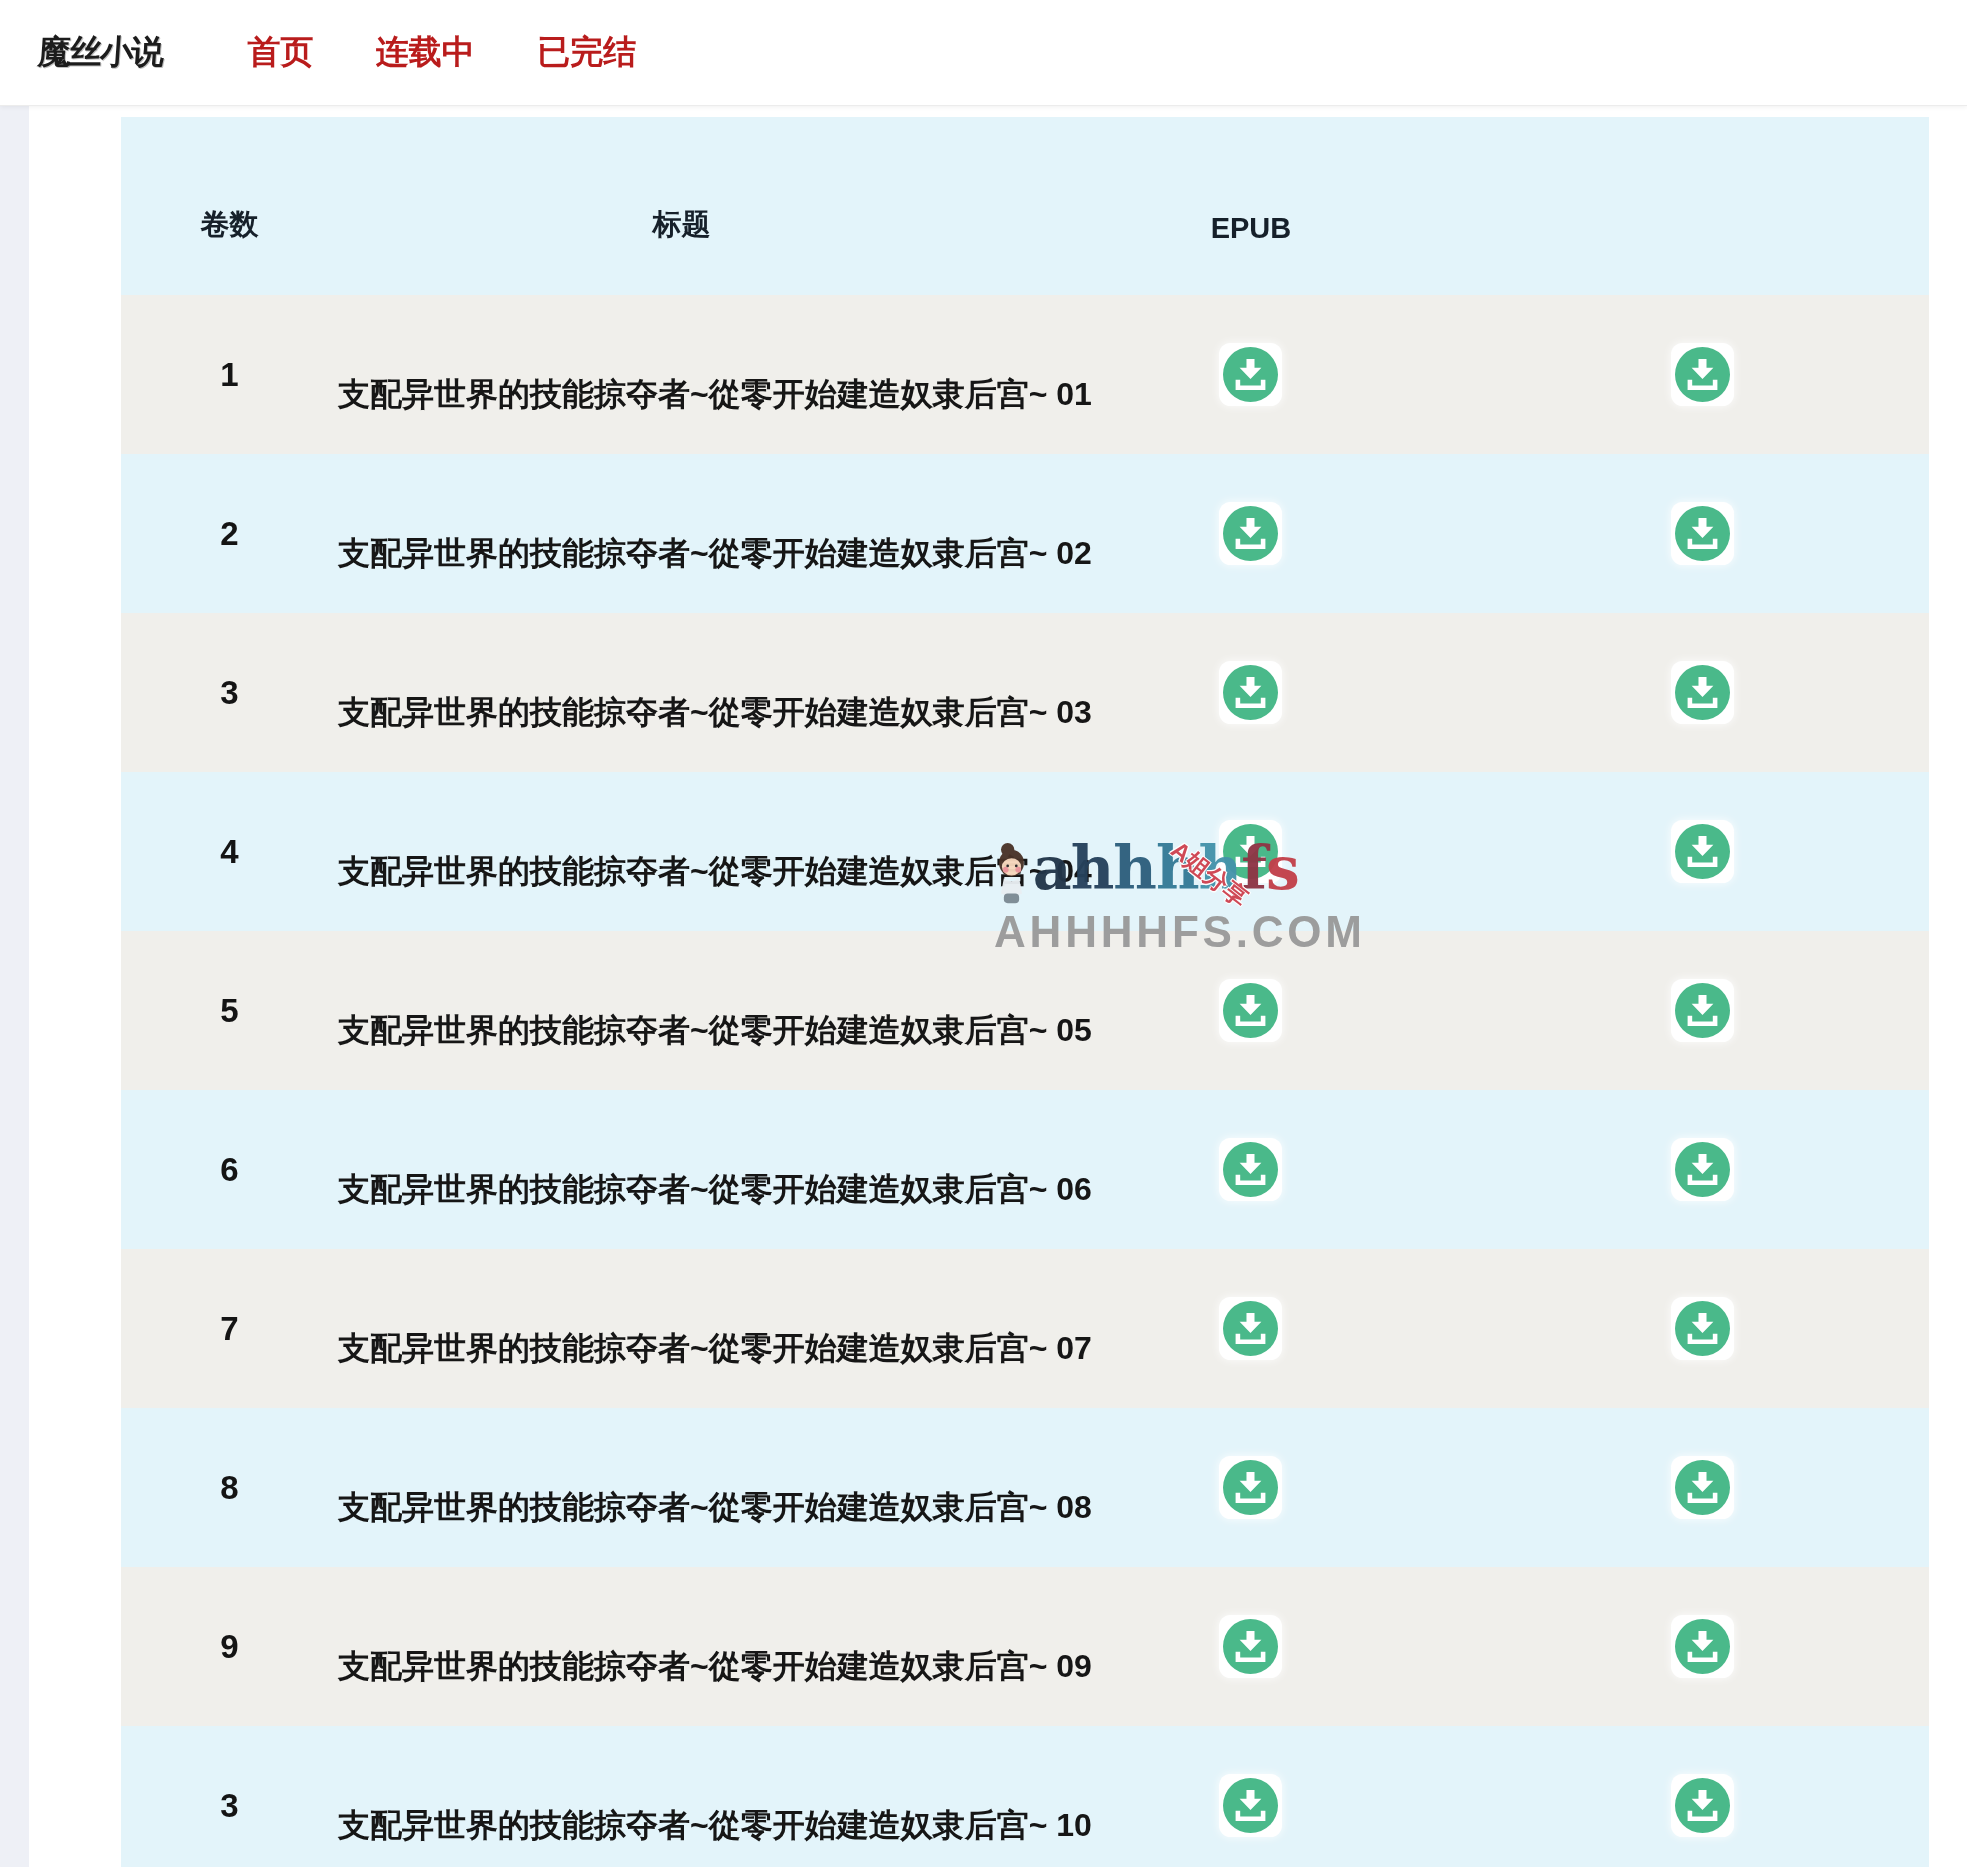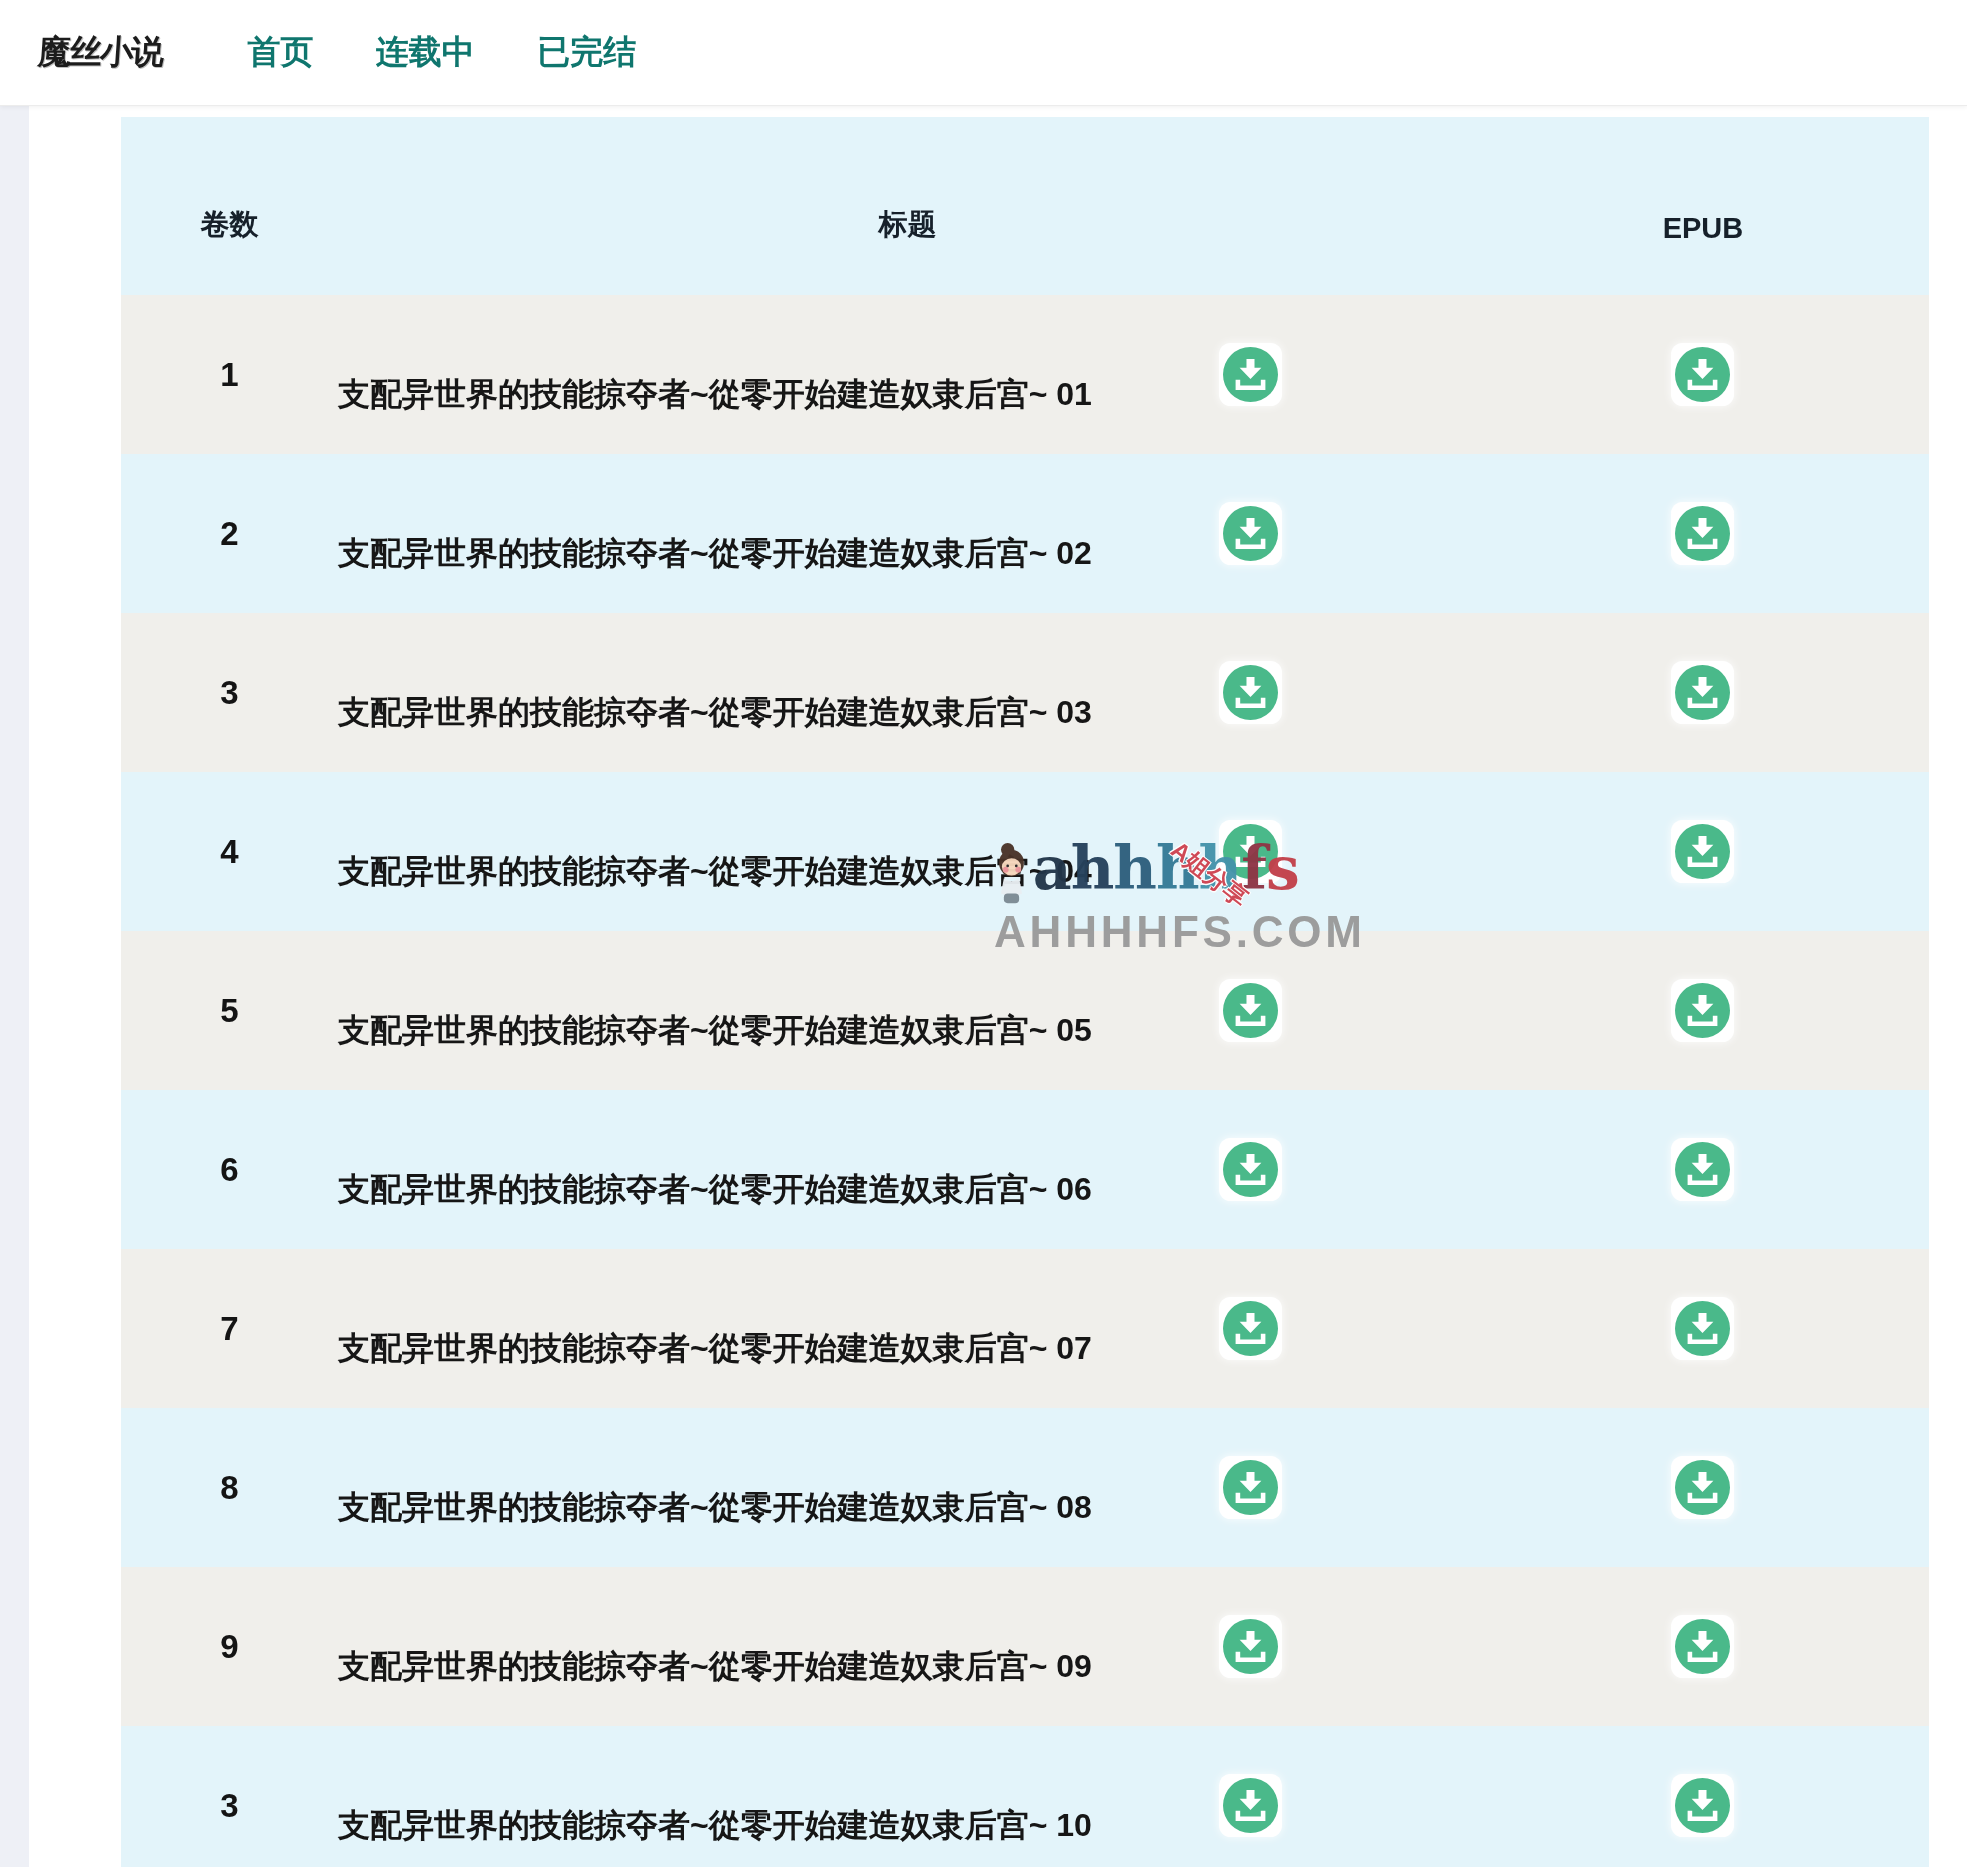--- a/index.html
+++ b/index.html
@@ -5,28 +5,28 @@
   html,body{margin:0;padding:0;width:1967px;height:1868px;background:#ffffff;
     font-family:"Liberation Sans","DejaVu Sans",sans-serif;overflow:hidden;position:relative;}
 
   
   .navbar{position:absolute;left:0;top:0;width:1967px;height:106px;background:#fff;
     display:flex;align-items:center;box-sizing:border-box;padding-left:38px;z-index:20;
     border-bottom:1px solid #ececec;box-shadow:0 1.9px 4.8px rgba(0,0,0,.06);}
   .logo{font-size:33px;font-weight:900;color:#1c1c1c;letter-spacing:-1.9px;
     font-family:"Liberation Serif","DejaVu Serif",serif;transform:skewX(-4deg);
     margin-right:85px;cursor:pointer;text-shadow:1px 1px 0 rgba(0,0,0,.25);}
-  .nav-link{font-size:33px;font-weight:700;color:#0f766e;margin-right:58px;cursor:pointer;text-decoration:none;}
+  .nav-link{font-size:33px;font-weight:700;color:#b91c1c;margin-right:58px;cursor:pointer;text-decoration:none;}
 
   
   .left-strip{position:absolute;left:0;top:106px;width:29px;height:1762px;background:#eef0f6;}
 
   
   .card{position:absolute;left:121px;top:117px;width:1808px;height:1750px;overflow:hidden;z-index:5;}
-  .thead{height:178px;background:var(--row-blue,#e3f4fa);display:flex;align-items:flex-end;justify-content:space-between;}
+  .thead{height:178px;background:var(--row-blue,#e3f4fa);display:flex;align-items:flex-end;}
   .thead .cell{padding-bottom:50px;font-size:29px;font-weight:700;color:#16202a;}
   .row{height:159px;display:flex;align-items:center;}
   .row:nth-child(odd){background:var(--row-gray,#f0efeb);}
   .row:nth-child(even){background:var(--row-blue,#e3f4fa);}
   .cell{text-align:center;box-sizing:border-box;}
   .c1{width:12%;} .c2{width:38%;margin-top:40px;} .c3{width:25%;} .c4{width:25%;}
   .vol{font-size:33px;font-weight:700;color:#141414;}
   .title{font-size:32px;font-weight:700;color:#161616;white-space:nowrap;}
 
   

